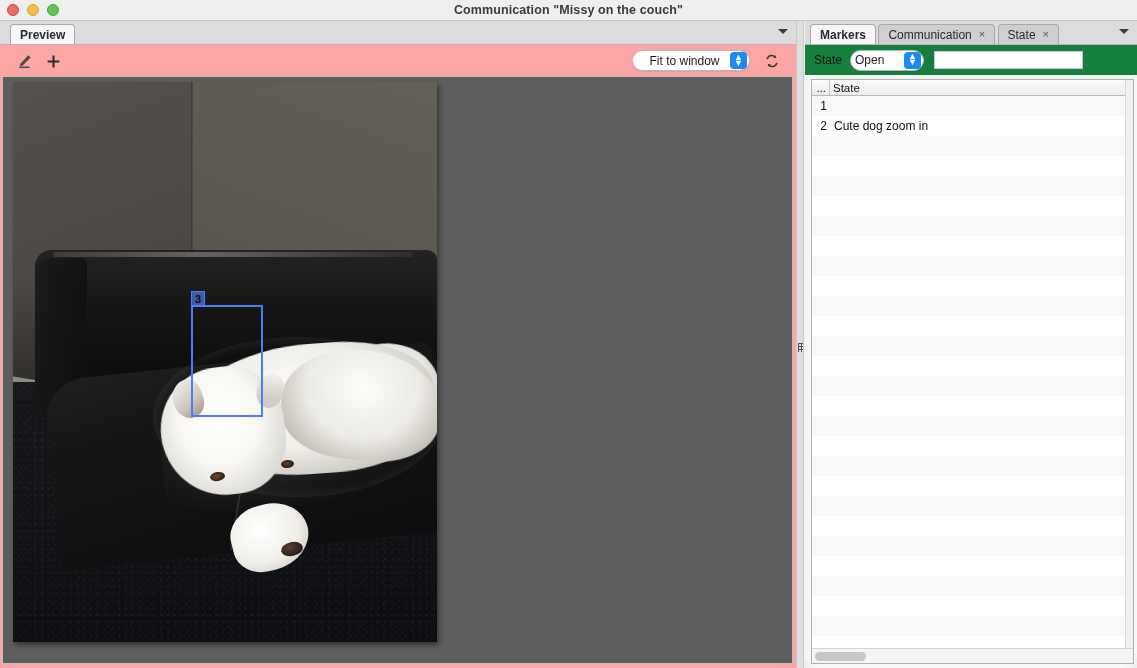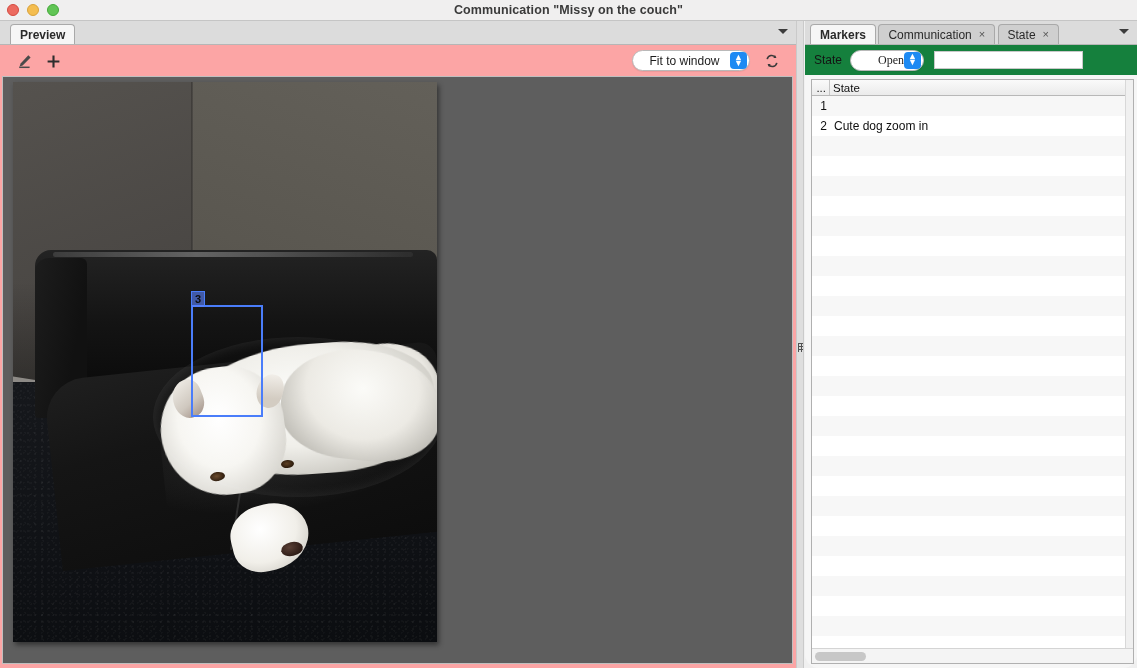--- a/index.html
+++ b/index.html
@@ -390,21 +390,21 @@
     height: 21px; width: 74px;
     background: #fff;
     border: 1px solid #b9b9b9;
     border-radius: 11px;
     box-sizing: border-box;
     display: flex; align-items: center;
     font-size: 12px; color: #1c1c1c;
     box-shadow: 0 1px 1px rgba(0,0,0,.07);
     cursor: default;
   }
-  .state-combo .zlabel { flex: 1; text-align: right; padding-left: 4px; font-family: Liberation Serif, serif; }
+  .state-combo .zlabel { flex: 1; text-align: left; padding-left: 4px; }
   .state-combo .stepper {
     width: 17px; height: 17px; margin-right: 2px;
     background: #1d8af3; border-radius: 4px;
     display: flex; flex-direction: column; align-items: center; justify-content: center;
     color: #fff; line-height: .62; font-size: 9px;
   }
   .search-field {
     margin-left: 10px;
     width: 149px; height: 18px;
     background: #fff;

